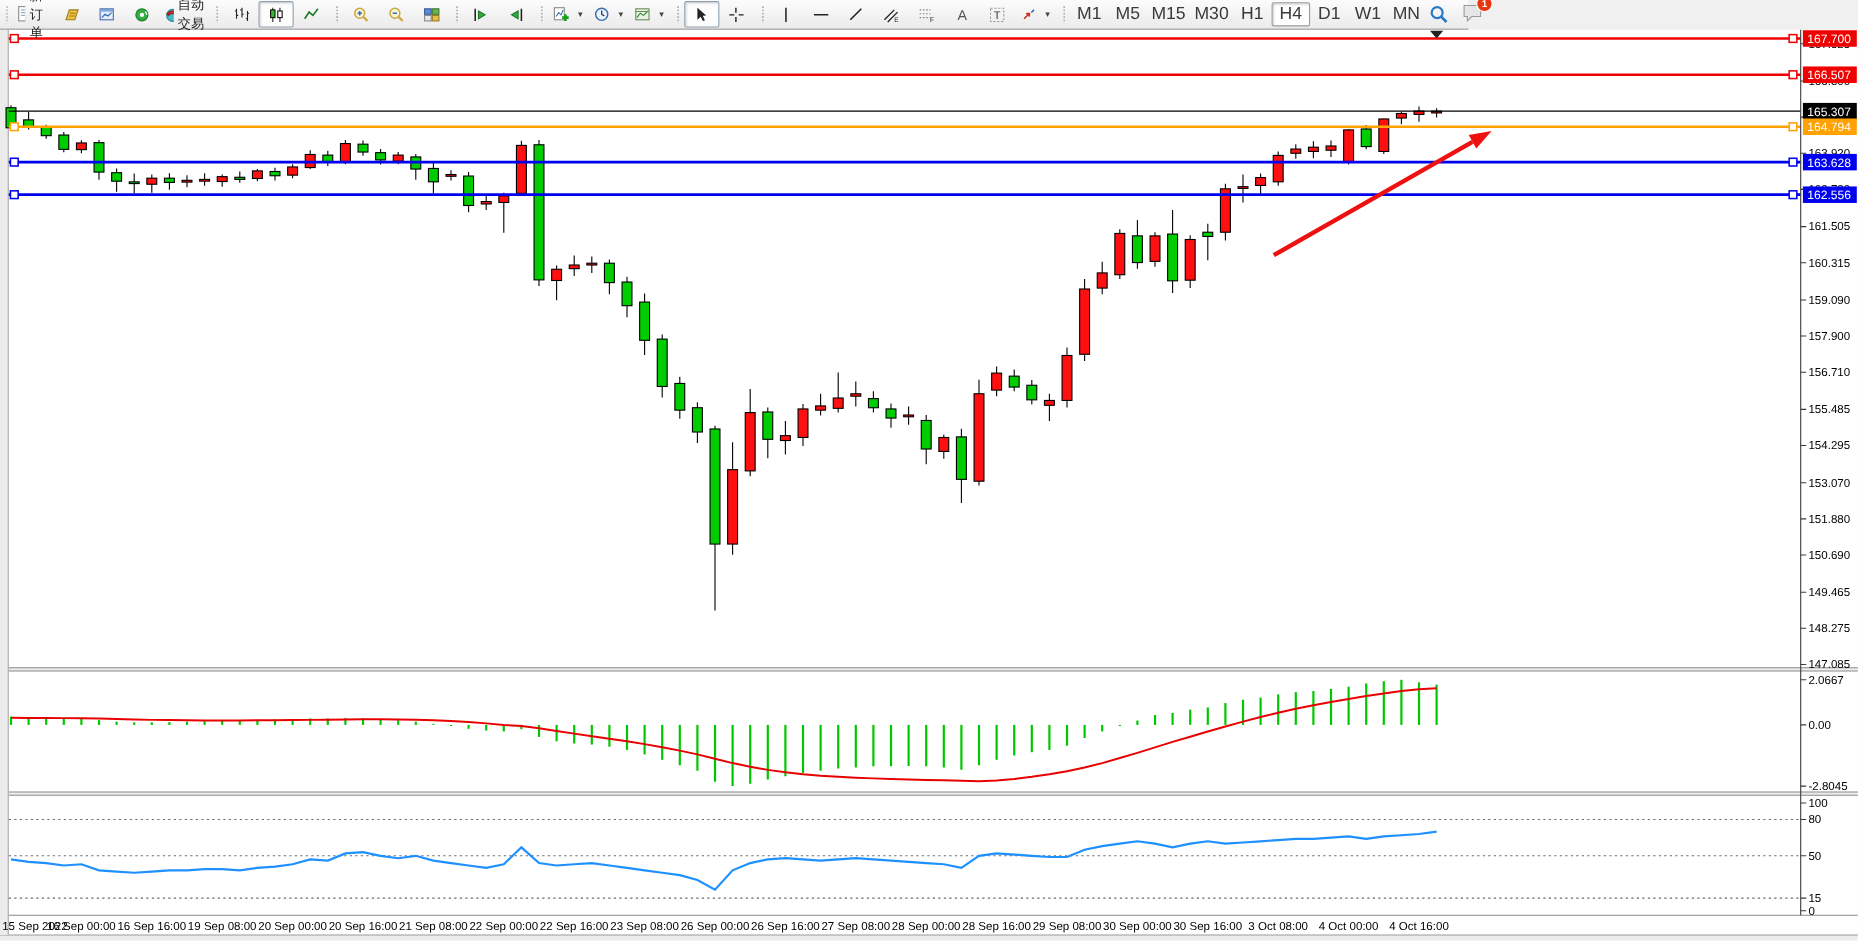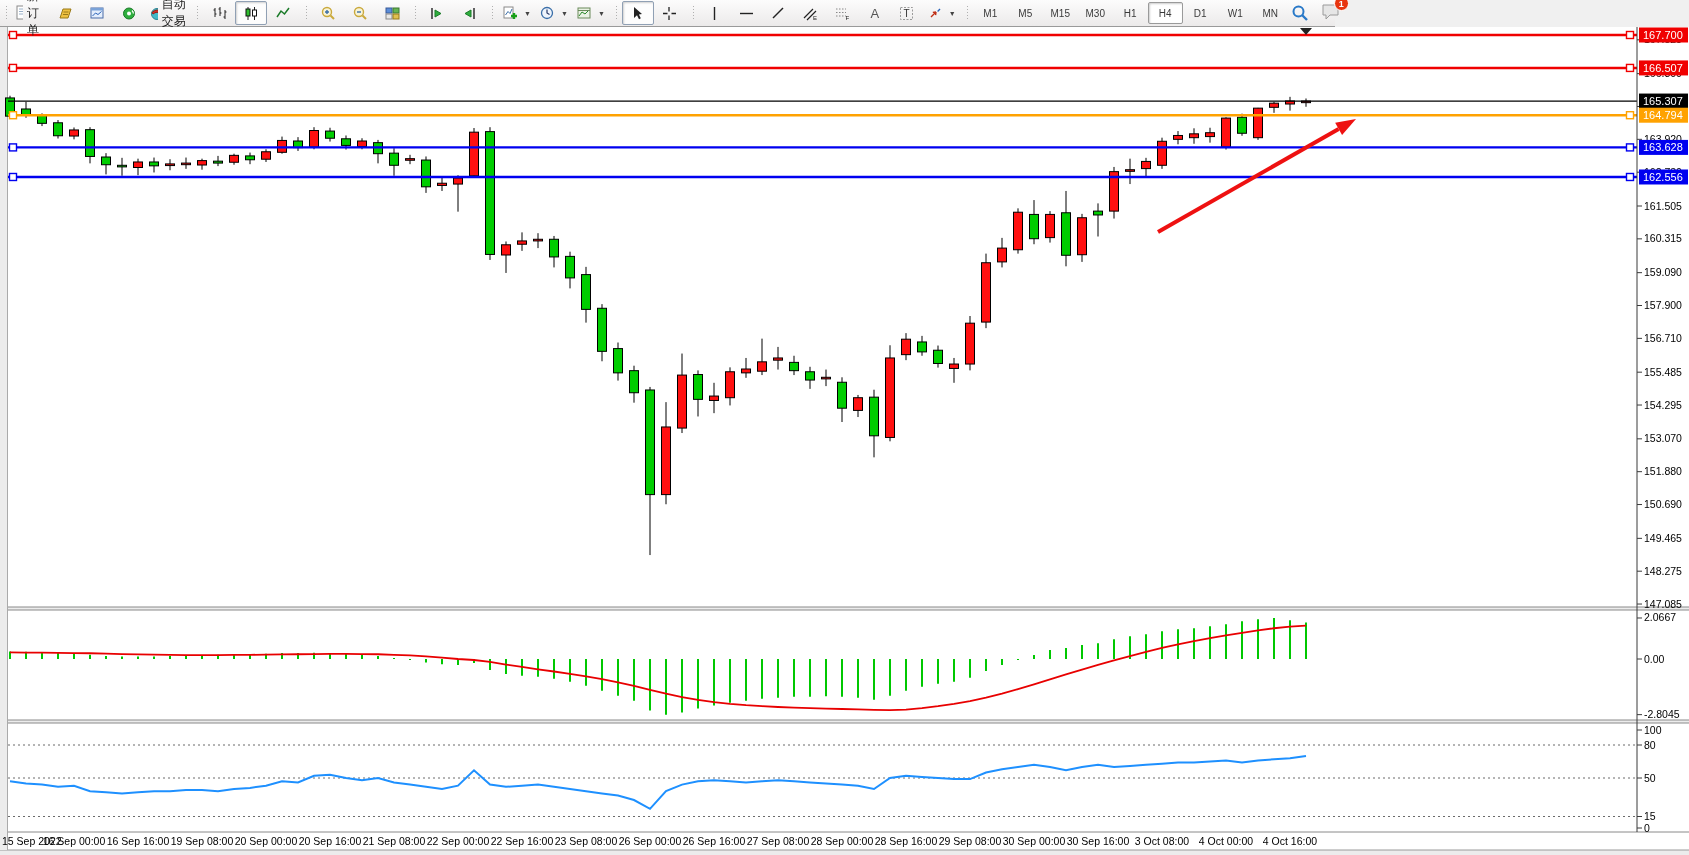--- a/index.html
+++ b/index.html
@@ -10,21 +10,21 @@
     background:linear-gradient(#fcfcfc,#eceaea);border-bottom:1px solid #9a9a9a;
     display:flex;align-items:center;box-sizing:border-box;padding-left:2px}
   .grp{display:flex;align-items:center;height:100%;padding:0 3px 0 2px}
   .grp::before{content:"";width:3px;height:16px;margin:0 4px 0 1px;
     background-image:radial-gradient(circle,#b0b0b0 35%,transparent 40%);
     background-size:3px 3px;background-repeat:repeat-y}
   .tb{height:22px;min-width:24px;padding:0 3px;display:flex;align-items:center;gap:4px;
     justify-content:center;font-size:12px;color:#222;border:1px solid transparent;border-radius:2px;cursor:default}
   .tb.pressed{background:#fdfdfd;border-color:#90a0b4;box-shadow:inset 1px 1px 2px rgba(0,0,0,.18)}
   .tf{height:20px;min-width:27px;display:flex;align-items:center;justify-content:center;
-    font-size:10px;color:#3a3a3a;border:1px solid transparent;border-radius:2px;padding:0 3px}
+    font-size:16px;color:#3a3a3a;border:1px solid transparent;border-radius:2px;padding:0 3px}
   .tf.pressed{background:#fff;border-color:#9a9a9a;box-shadow:inset 1px 1px 2px rgba(0,0,0,.2)}
   .caret{font-size:7px;color:#444;margin-left:1px}
   .right{margin-left:auto;display:flex;align-items:center;gap:12px;padding-right:14px}
   .chatwrap{position:relative}
   .badge{position:absolute;top:-6px;right:-8px;min-width:13px;height:13px;border-radius:8px;
     background:#e8350f;color:#fff;font-size:9px;font-weight:bold;display:flex;
     align-items:center;justify-content:center;border:1px solid #fff}
   .glyph{font-size:13px;color:#333;line-height:1}
   svg.chart{position:absolute;top:0;left:0;z-index:1}
 </style>

